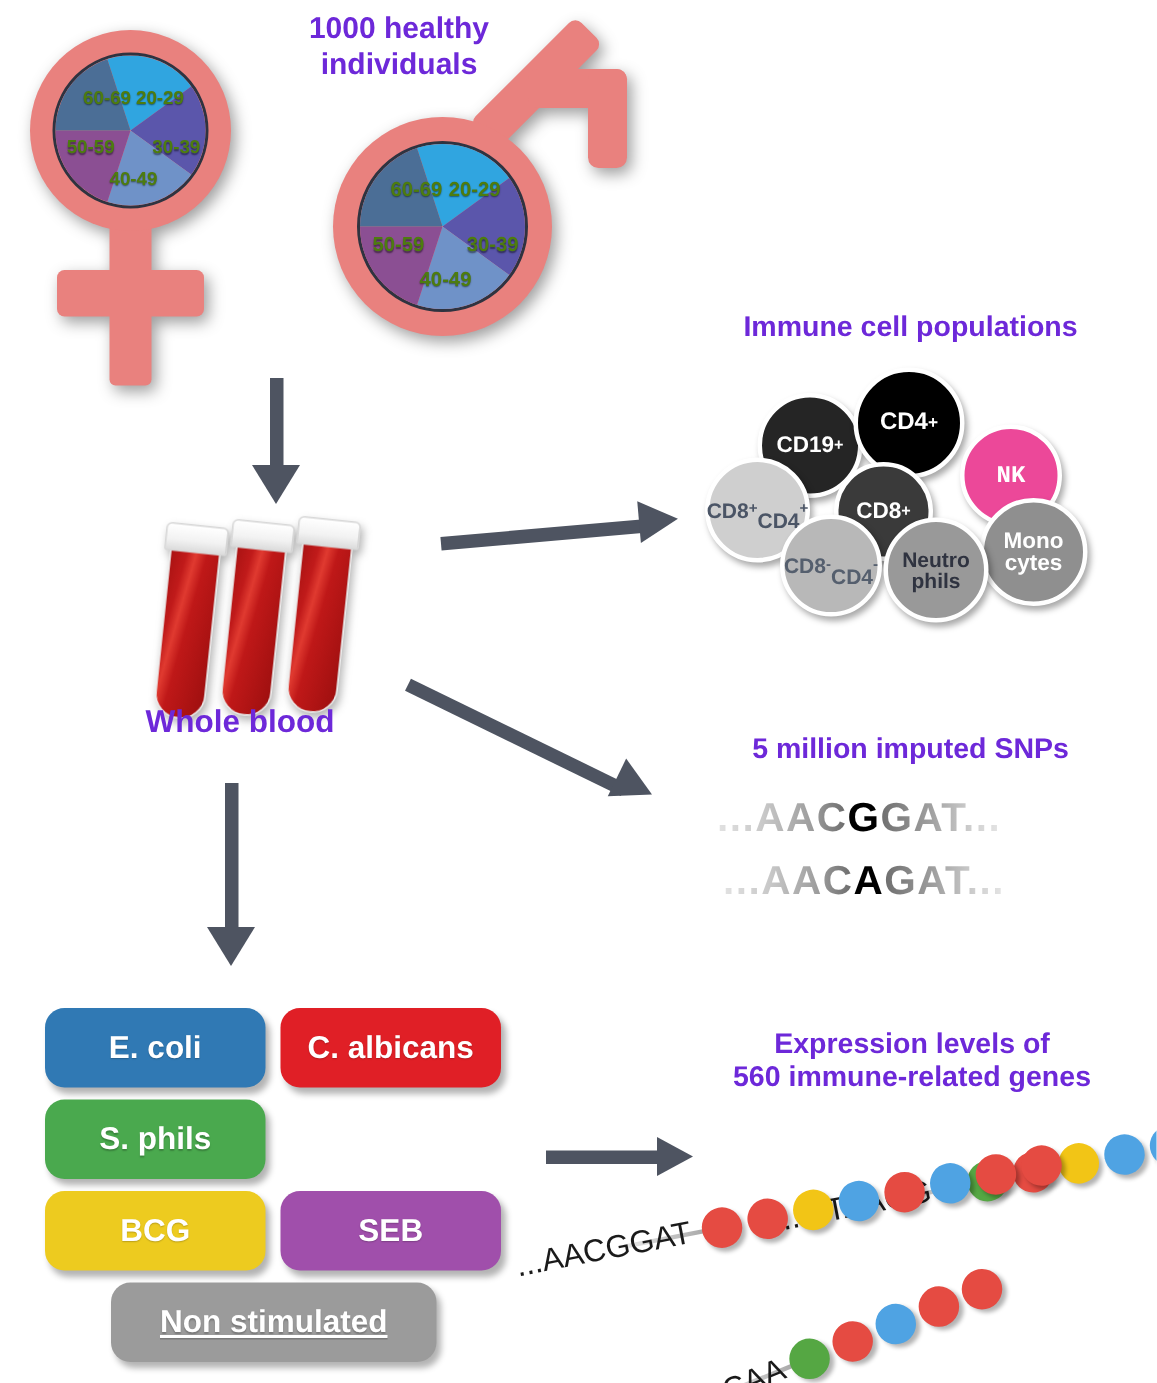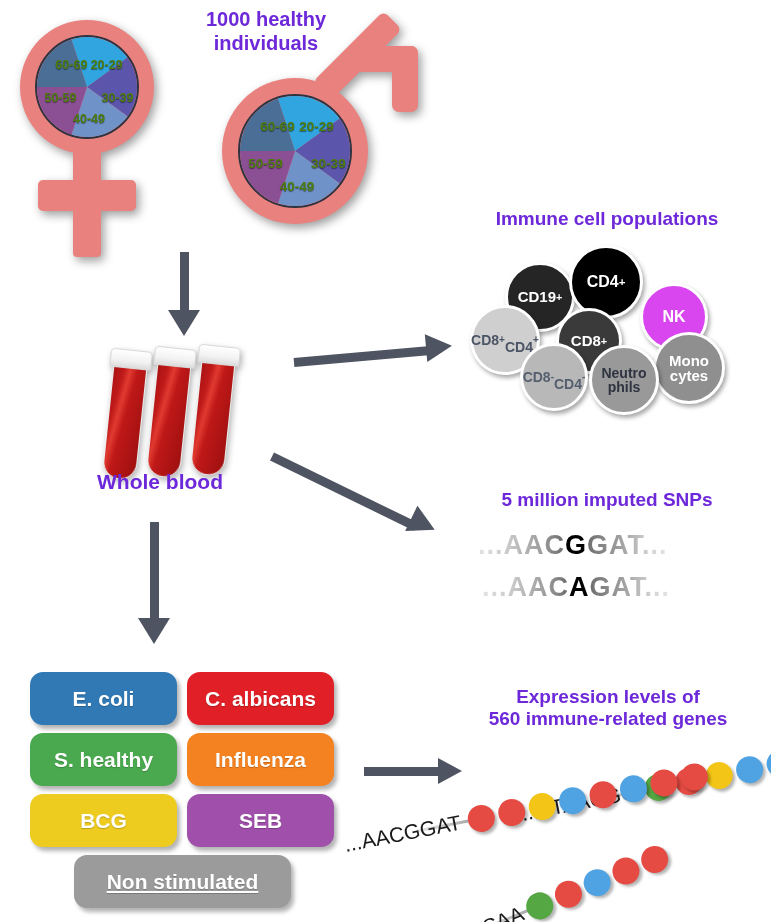--- a/index.html
+++ b/index.html
@@ -275,41 +275,40 @@
     <div class="arrow-line" style="left:150px; top:522px; width:9px; height:100px;"></div>
     <div class="arrow-head" style="left:138px; top:618px;
         border-left:16px solid transparent; border-right:16px solid transparent;
         border-top:26px solid #4e5461;"></div>
   </div>
 
   <div class="abs heading" style="left:452px; top:208px; width:310px; font-size:19px;">Immune cell populations</div>
   <div class="abs" id="immune-cells" style="left:0; top:0; width:771px; height:922px; pointer-events:none;">
       <div class="cell" style="left: 505px; top: 262px; width: 70px; height: 70px; background: rgb(37, 37, 37); color: rgb(255, 255, 255); font-size: 15px;">CD19<sup>+</sup></div>
       <div class="cell" style="left: 569px; top: 245px; width: 74px; height: 74px; background: rgb(0, 0, 0); color: rgb(255, 255, 255); font-size: 16px;">CD4<sup>+</sup></div>
-      <div class="cell" style="left: 640px; top: 283px; width: 68px; height: 68px; background: #d946ef; color: rgb(255, 255, 255); font-size: 16px;">NK</div>
+      <div class="cell" style="left: 640px; top: 283px; width: 68px; height: 68px; background: #ec4899; color: rgb(255, 255, 255); font-size: 16px; font-family: Liberation Mono, monospace;">NK</div>
       <div class="cell" style="left: 470px; top: 305px; width: 70px; height: 70px; background: rgb(207, 207, 207); color: rgb(75, 85, 102); font-size: 14px;">CD8<sup>+</sup><br>CD4<sup>+</sup></div>
       <div class="cell" style="left: 556px; top: 308px; width: 66px; height: 66px; background: rgb(58, 58, 58); color: rgb(255, 255, 255); font-size: 15px;">CD8<sup>+</sup></div>
       <div class="cell" style="left: 653px; top: 332px; width: 72px; height: 72px; background: rgb(143, 143, 143); color: rgb(255, 255, 255); font-size: 15px;">Mono
 cytes</div>
       <div class="cell" style="left: 520px; top: 343px; width: 68px; height: 68px; background: rgb(184, 184, 184); color: rgb(85, 95, 110); font-size: 14px;">CD8<sup>-</sup><br>CD4<sup>-</sup></div>
       <div class="cell" style="left: 589px; top: 345px; width: 70px; height: 70px; background: rgb(153, 153, 153); color: rgb(47, 51, 64); font-size: 14px;">Neutro
 phils</div>
     </div>
 
   <div class="abs heading" style="left:452px; top:489px; width:310px; font-size:19px;">5 million imputed SNPs</div>
   <div class="abs" id="snp-block" style="left:478px; top:530px; width:280px; height:90px;">
       <div class="snp-row" style="left: 0px; top: 0px; font-size: 27px;"><span style="background: linear-gradient(90deg, rgb(226, 226, 226) 0%, rgb(201, 201, 201) 35%, rgb(154, 154, 154) 75%, rgb(106, 106, 106) 100%) text; color: transparent;">...AAC</span><span style="color: rgb(0, 0, 0);">G</span><span style="background: linear-gradient(90deg, rgb(111, 111, 111) 0%, rgb(158, 158, 158) 40%, rgb(207, 207, 207) 75%, rgb(230, 230, 230) 100%) text; color: transparent;">GAT...</span></div>
       <div class="snp-row" style="left: 4px; top: 42px; font-size: 27px;"><span style="background: linear-gradient(90deg, rgb(226, 226, 226) 0%, rgb(201, 201, 201) 35%, rgb(154, 154, 154) 75%, rgb(106, 106, 106) 100%) text; color: transparent;">...AAC</span><span style="color: rgb(0, 0, 0);">A</span><span style="background: linear-gradient(90deg, rgb(111, 111, 111) 0%, rgb(158, 158, 158) 40%, rgb(207, 207, 207) 75%, rgb(230, 230, 230) 100%) text; color: transparent;">GAT...</span></div>
     </div>
 
   <div class="abs" id="stimuli-block" style="left:30px; top:672px; width:320px; height:220px;">
       <div class="stim" style="background: rgb(48, 121, 180); left: 0px; top: 0px; width: 147px; height: 53px; font-size: 21px;">E. coli</div>
       <div class="stim" style="background: rgb(224, 31, 38); left: 157px; top: 0px; width: 147px; height: 53px; font-size: 21px;">C. albicans</div>
-      <div class="stim" style="background: rgb(74, 169, 78); left: 0px; top: 61px; width: 147px; height: 53px; font-size: 21px;">S. healthy</div>
-      <div class="stim" style="background: rgb(245, 130, 32); left: 157px; top: 61px; width: 147px; height: 53px; font-size: 21px;">Influenza</div>
+      <div class="stim" style="background: rgb(74, 169, 78); left: 0px; top: 61px; width: 147px; height: 53px; font-size: 21px;">S. phils</div>
       <div class="stim" style="background: rgb(237, 203, 31); left: 0px; top: 122px; width: 147px; height: 53px; font-size: 21px;">BCG</div>
       <div class="stim" style="background: rgb(160, 79, 171); left: 157px; top: 122px; width: 147px; height: 53px; font-size: 21px;">SEB</div>
       <div class="stim" style="background: rgb(155, 155, 155); left: 44px; top: 183px; width: 217px; height: 53px; font-size: 21px; text-decoration: underline;">Non stimulated</div>
     </div>
 
   <div>
     <div class="arrow-line" style="left:364px; top:767px; width:78px; height:9px;"></div>
     <div class="arrow-head" style="left:438px; top:758px;
         border-top:13px solid transparent; border-bottom:13px solid transparent;
         border-left:24px solid #4e5461;"></div>

